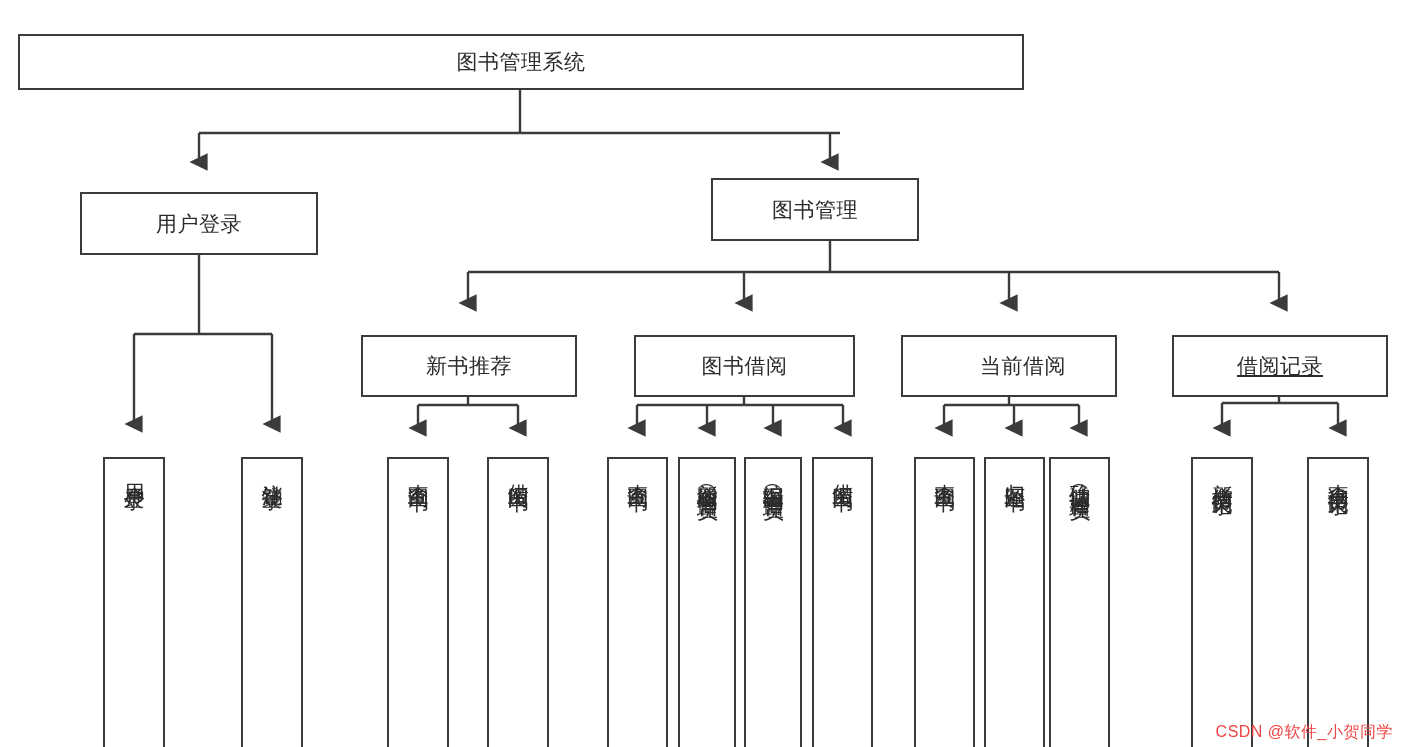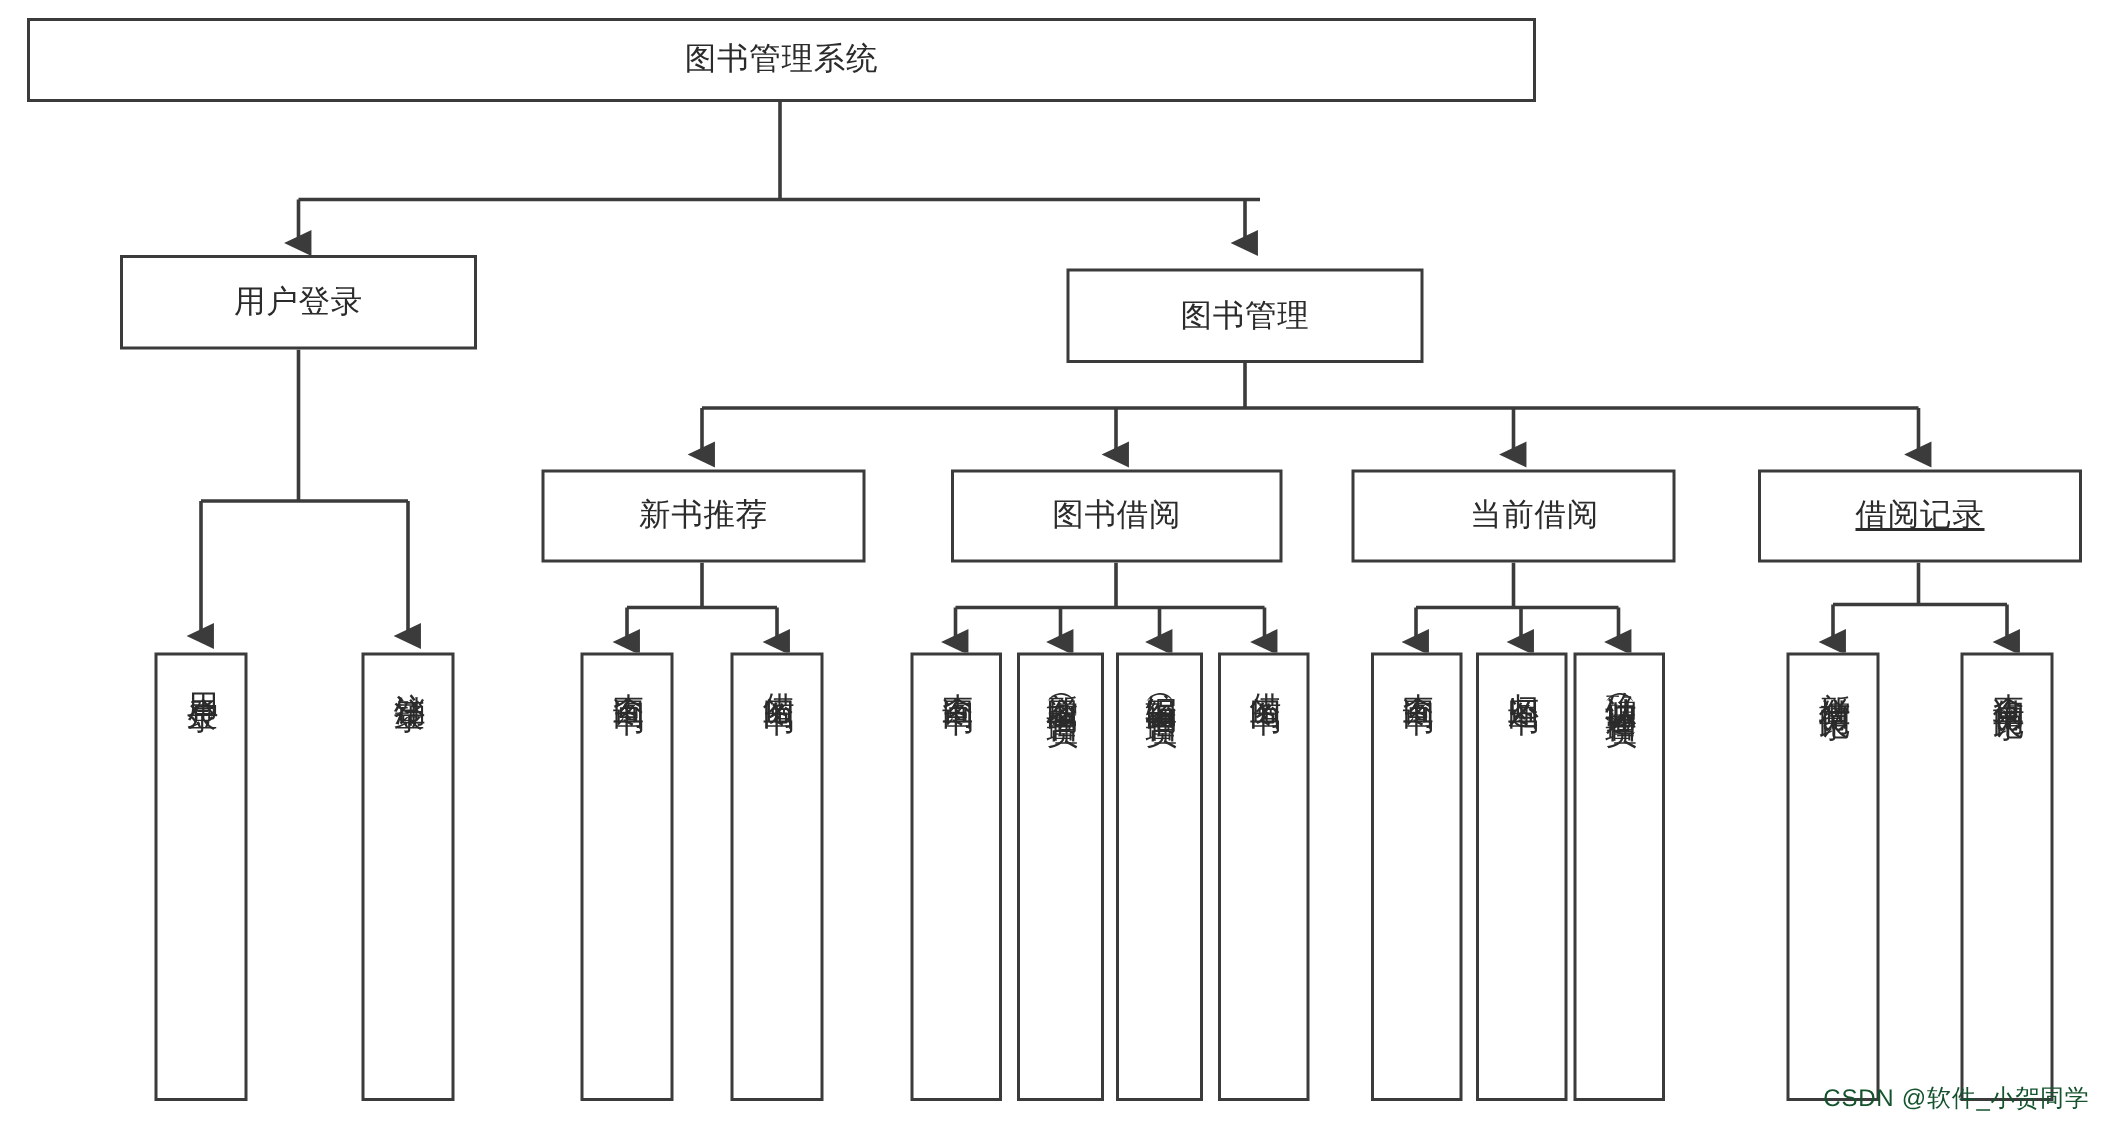--- a/index.html
+++ b/index.html
@@ -26,20 +26,21 @@
   }
   .node {
     position: absolute;
     border: 2px solid #3b3b3b;
     background: #ffffff;
     display: flex;
     align-items: center;
     justify-content: center;
     color: #2b2b2b;
     z-index: 2;
+    margin-top: 22px;
   }
   .node-label {
     display: block;
     text-align: center;
     line-height: 1.22;
     letter-spacing: 0.5px;
     white-space: nowrap;
   }
   
   .node.horiz .node-label {
@@ -62,21 +63,21 @@
     line-height: 1.25;
     letter-spacing: 2.5px;
     white-space: nowrap;
     margin: 0 auto;
   }
   .watermark {
     position: absolute;
     right: 12px;
     bottom: 4px;
     font-size: 16px;
-    color: #14532d;
+    color: #ef4444;
     letter-spacing: 0.5px;
     z-index: 3;
     white-space: nowrap;
     font-family: "Liberation Sans", "DejaVu Sans", sans-serif;
   }
 </style>
 </head>
 <body>
 
 <div id="diagram-root">
@@ -132,21 +133,21 @@
   </svg>
 
   <div class="node root horiz" style="left:18px; top:12px; width:1006px; height:56px;">
     <span class="node-label">图书管理系统</span>
   </div>
 
   <div class="node horiz" style="left:80px; top:170px; width:238px; height:63px;">
     <span class="node-label">用户登录</span>
   </div>
 
-  <div class="node horiz" style="left:711px; top:179px; width:238px; height:63px;">
+  <div class="node horiz" style="left:711px; top:156px; width:208px; height:63px;">
     <span class="node-label">图书管理</span>
   </div>
 
   <div class="node horiz" style="left:361px; top:313px; width:216px; height:62px;">
     <span class="node-label">新书推荐</span>
   </div>
 
   <div class="node horiz" style="left:634px; top:313px; width:221px; height:62px;">
     <span class="node-label">图书借阅</span>
   </div>

